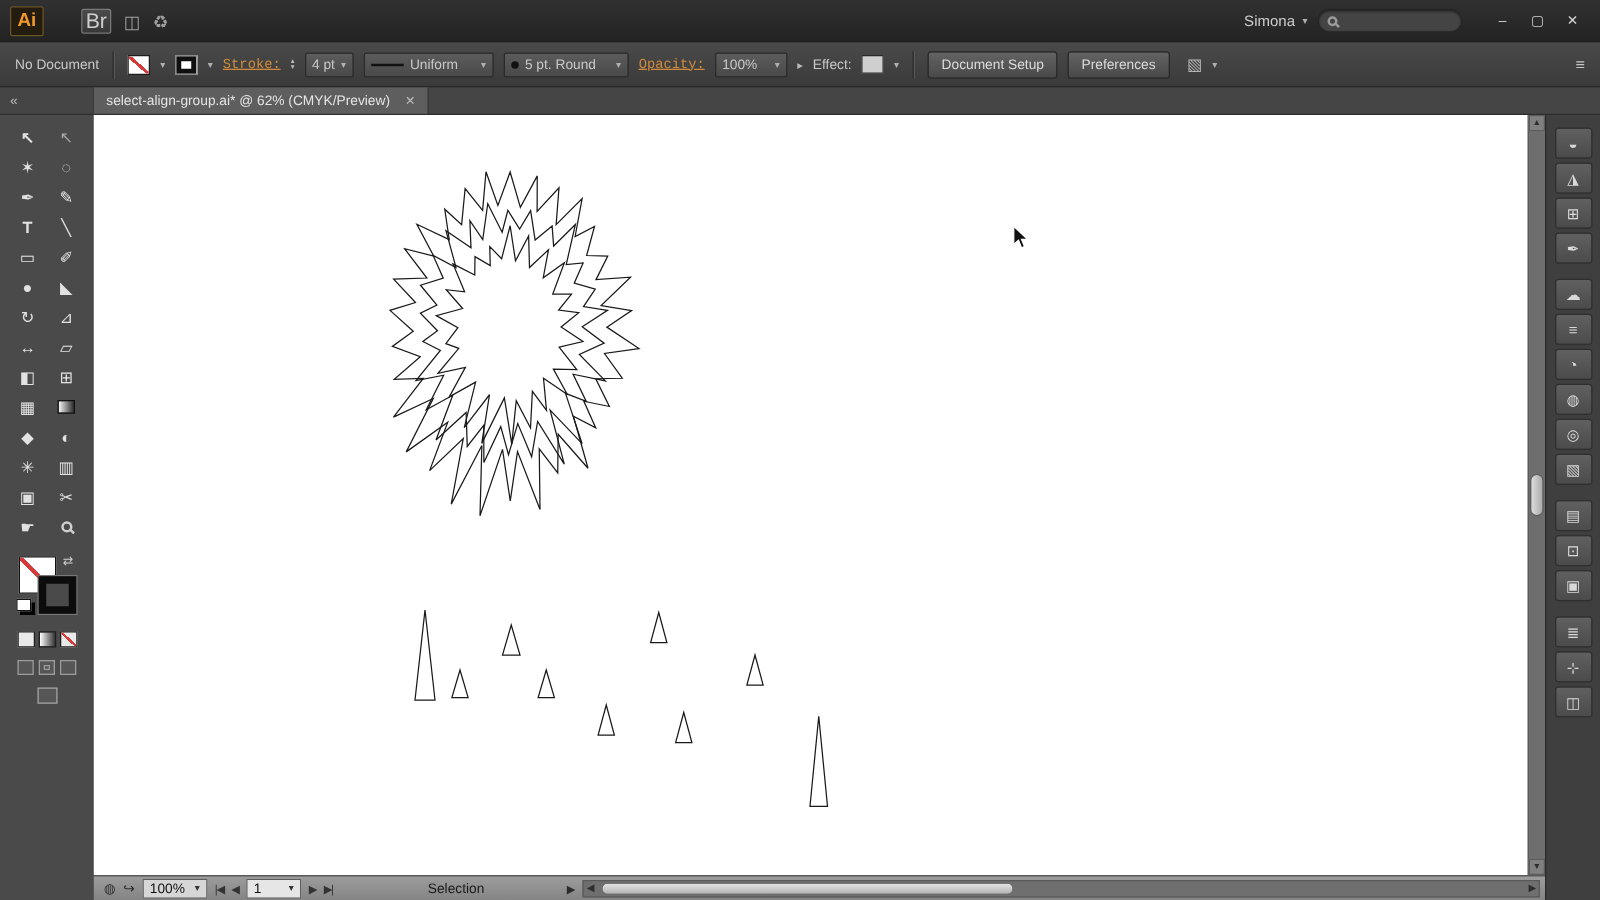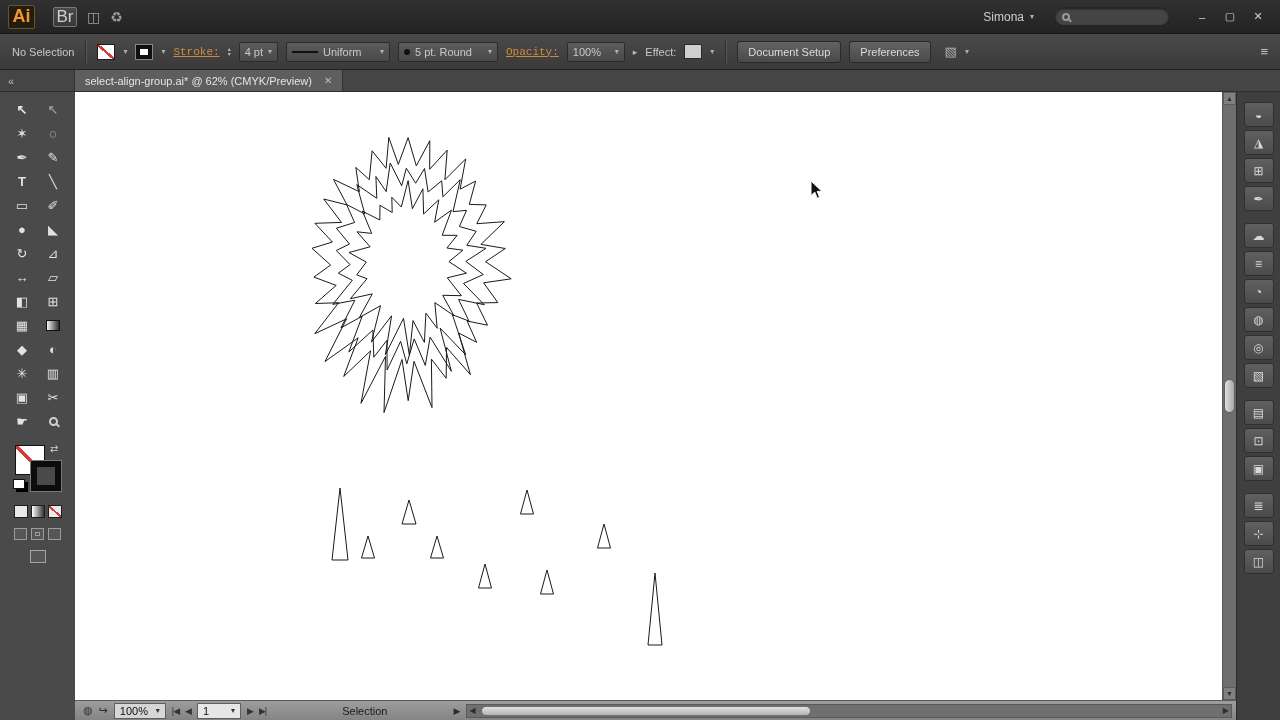--- a/index.html
+++ b/index.html
@@ -1,27 +1,27 @@
 <!DOCTYPE html>
 <html><head>
 <meta charset="utf-8">
 <style>
   * { margin:0; padding:0; box-sizing:border-box; }
   html,body { width:1280px; height:720px; overflow:hidden; }
   body { font-family:"Liberation Sans", sans-serif; font-size:12px; background:#3f3f3f; color:#ddd; position:relative; }
 
   
   .menubar { height:34px; background:linear-gradient(#313131,#232323); border-bottom:1px solid #181818; display:flex; align-items:center; padding:0 8px; }
-  .ai-logo { width:27px; height:24px; background:#241c0e; color:#f19a2c; font-weight:bold; font-size:18px; display:flex; align-items:center; justify-content:center; border:1px solid #6a5526; border-radius:2px; margin-right:0; }
+  .ai-logo { width:27px; height:24px; background:#241c0e; color:#f19a2c; font-weight:bold; font-size:15px; display:flex; align-items:center; justify-content:center; border:1px solid #6a5526; border-radius:2px; margin-right:12px; }
   .menu-item { padding:4px 9px; color:#d8d8d8; cursor:default; }
   .mb-icons { display:flex; align-items:center; gap:10px; margin-left:18px; }
   .br-btn { width:24px; height:20px; border:1px solid #7a7a7a; border-radius:2px; font-size:17px; display:flex; align-items:center; justify-content:center; color:#cfcfcf; background:linear-gradient(#4a4a4a,#383838); }
   .mb-ico { color:#9f9f9f; font-size:14px; }
   .spacer { flex:1; }
-  .user-dd { display:flex; align-items:center; gap:6px; color:#cdcdcd; margin-right:20px; }
+  .user-dd { display:flex; align-items:center; gap:6px; color:#cdcdcd; margin-right:8px; }
   .dd { font-size:8px; color:#b0b0b0; }
   .search-box { display:flex; align-items:center; gap:5px; background:#444444; border:1px solid #242424; box-shadow:inset 0 1px 2px #1d1d1d; border-radius:10px; height:19px; width:116px; padding:0 7px; margin-right:18px; }
   .search-box input { background:transparent; border:none; outline:none; color:#ddd; width:100%; font-size:11px; }
   .mag-icon { display:inline-block; width:9px; height:9px; border:2px solid #cfcfcf; border-radius:50%; position:relative; flex:none; }
   .mag-icon::after { content:""; position:absolute; width:5px; height:2px; background:inherit; background:#cfcfcf; right:-4px; bottom:-2px; transform:rotate(45deg); }
   .mag-icon.sm { width:8px; height:8px; border-color:#9a9a9a; }
   .mag-icon.sm::after { background:#9a9a9a; }
   .win-controls { display:flex; }
   .win-btn { width:28px; height:20px; display:flex; align-items:center; justify-content:center; color:#d2d2d2; font-size:11px; }
 
@@ -115,21 +115,21 @@
     <input placeholder="" style="">
   </div>
   <div class="win-controls">
     <div class="win-btn">–</div>
     <div class="win-btn">▢</div>
     <div class="win-btn">✕</div>
   </div>
 </header>
 
 <div class="controlbar">
-  <span>No Selection</span>
+  <span>No Document</span>
   <div class="cb-sep"></div>
   <span class="fill-chip"></span>
   <span class="dd">▾</span>
   <span class="stroke-chip"></span>
   <span class="dd">▾</span>
   <span class="link-label">Stroke:</span>
   <span class="spin">
     <span>▴</span>
     <span>▾</span>
   </span>

